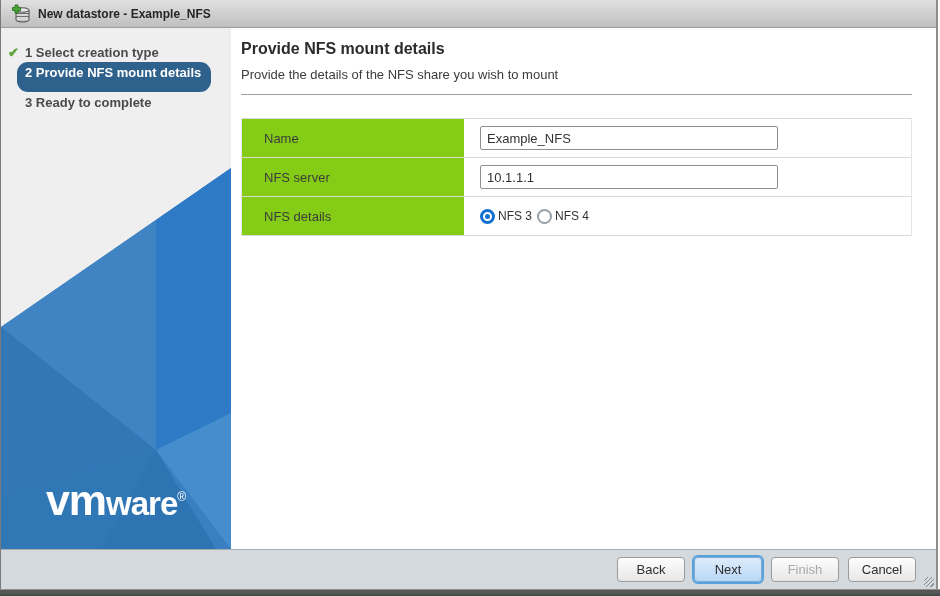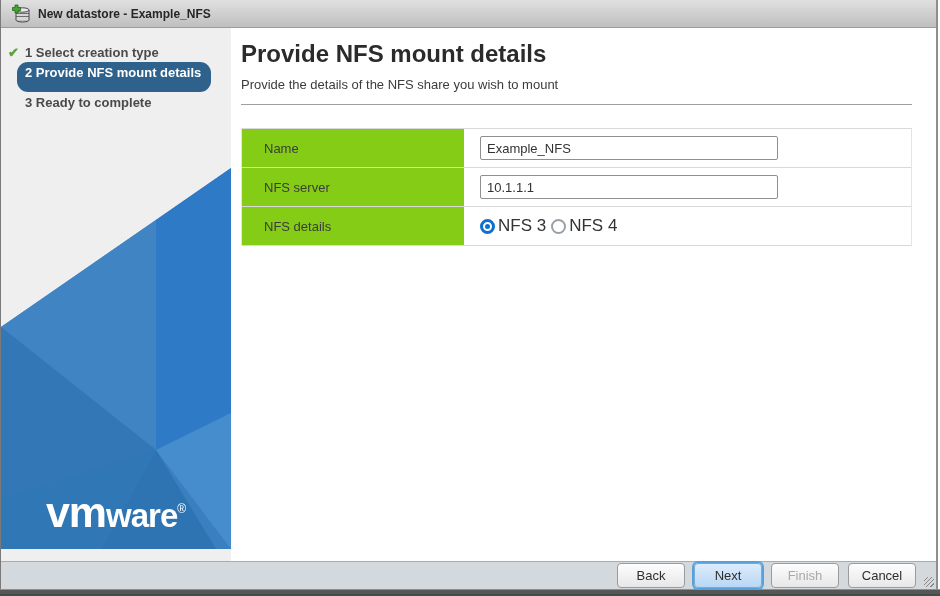--- a/index.html
+++ b/index.html
@@ -59,21 +59,21 @@
   }
   .logo .vm { font-weight: bold; font-size: 43px; }
   .logo .ware { font-weight: bold; font-size: 33px; }
   .logo .reg { font-size: 12px; vertical-align: 14px; letter-spacing: 0; }
   
   .main {
     flex: 1; background: #ffffff;
     padding: 12px 24px 0 10px; overflow: hidden;
   }
   .main h1 {
-    margin: 0 0 9px 0; font-size: 24px; color: #2b2b2b;
+    margin: 0 0 9px 0; font-size: 16px; color: #2b2b2b;
   }
   .subheading { font-size: 13px; color: #3c3c3c; margin-bottom: 12px; }
   .rule { border: none; border-top: 1px solid #9f9f9f; margin: 0; }
   .form-table {
     margin-top: 23px;
     border-top: 1px solid #d9d9d9;
     border-left: 1px solid #e4e4e4;
     border-right: 1px solid #e4e4e4;
   }
   .form-row {
@@ -90,35 +90,35 @@
     background: #ffffff;
     display: flex; align-items: center; padding-left: 16px;
   }
   .form-value input[type=text] {
     width: 298px; height: 24px;
     border: 1px solid #8f8f8f; border-radius: 2px;
     padding: 2px 6px; font-size: 13px; color: #333333;
     font-family: "Liberation Sans", sans-serif;
     outline: none;
   }
-  .radio-group { display: flex; align-items: center; font-size: 17px; color: #333; justify-content: center; }
+  .radio-group { display: flex; align-items: center; font-size: 12px; color: #333; justify-content: center; }
   .radio-opt { display: flex; align-items: center; margin-right: 5px; cursor: pointer; }
   .radio {
     width: 15px; height: 15px; border-radius: 50%;
     margin-right: 3px; position: relative; background: #ffffff;
   }
   .radio.selected { border: 3px solid #1070d0; }
   .radio.selected::after {
     content: ""; position: absolute; left: 2px; top: 2px;
     width: 5px; height: 5px; border-radius: 50%; background: #1070d0;
   }
   .radio.unselected { border: 2px solid #98a0a8; }
   
   .footer {
-    height: 28px; flex: none; position: relative;
+    height: 40px; flex: none; position: relative;
     background: #d4d9de; border-top: 1px solid #a7acb1;
     display: flex; align-items: center; justify-content: flex-end;
     gap: 9px; padding-right: 20px;
   }
   .btn {
     min-width: 68px; height: 25px;
     border: 1px solid #9b9b9b; border-radius: 4px;
     background: linear-gradient(#fdfdfd, #e7e7e7);
     font-size: 13px; color: #2e2e2e;
     font-family: "Liberation Sans", sans-serif;

